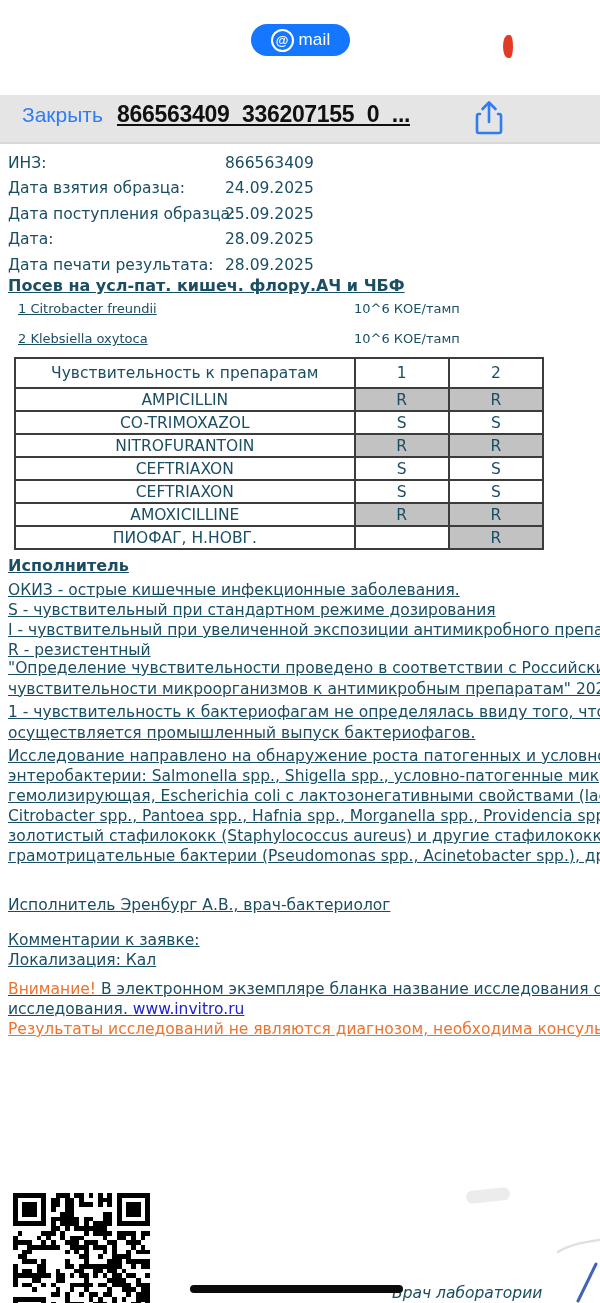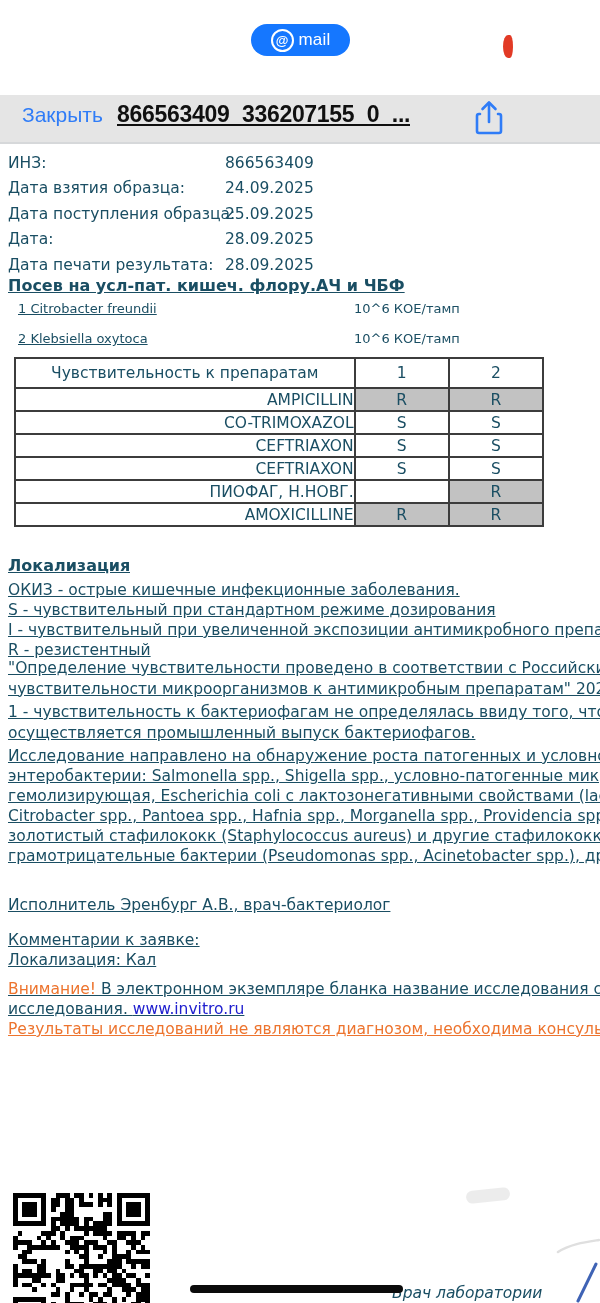--- a/index.html
+++ b/index.html
@@ -29,21 +29,21 @@
   .info-val{position:absolute;left:217px;top:0;}
   .sec-title{position:absolute;left:8px;top:132px;font-size:16px;font-weight:bold;}
   .org-row{position:absolute;left:18px;width:582px;font-size:13px;}
   .org-row .org-val{position:absolute;left:336px;top:0;}
   .org1{top:157px;} .org2{top:187px;}
   table.sens{position:absolute;left:7px;top:213px;border-collapse:collapse;width:530px;
              font-size:15.5px;table-layout:fixed;margin-left:7px;}
   table.sens td,table.sens th{border:2px solid #3c3c3c;padding:0;font-weight:normal;
              height:21px;overflow:hidden;white-space:nowrap;}
   table.sens tr.hdr td{height:28px;text-align:center;}
-  td.nm{text-align:right;padding-left:4px;width:337px;}
+  td.nm{text-align:center;padding-left:4px;width:337px;}
   td.c{width:92px;text-align:center;}
   td.gray{background:#c2c2c2;}
   .cmt-title{position:absolute;left:8px;top:412px;font-size:16px;font-weight:bold;}
   .lines{position:absolute;left:8px;width:600px;font-size:15.5px;}
   .lh20{line-height:20px;} .lh205{line-height:20.5px;}
   .cmt-lines{top:436px;}
   .p1{top:514px;} .p2{top:558px;} .p3{top:602px;}
   .executor{top:752px;}
   .req{top:786px;}
   .notice1{top:836px;} .notice2{top:856px;} .notice3{top:876px;}
@@ -133,43 +133,48 @@
         <td class="nm">AMPICILLIN</td>
         <td class="c gray">R</td>
         <td class="c gray">R</td>
       </tr>
       <tr>
         <td class="nm">CO-TRIMOXAZOL</td>
         <td class="c">S</td>
         <td class="c">S</td>
       </tr>
       <tr>
+        <td class="nm">NITROFURANTOIN</td>
+        <td class="c gray">R</td>
+        <td class="c gray">R</td>
+      </tr>
+      <tr>
         <td class="nm">CEFTRIAXON</td>
         <td class="c">S</td>
         <td class="c">S</td>
       </tr>
       <tr>
         <td class="nm">CEFTRIAXON</td>
         <td class="c">S</td>
         <td class="c">S</td>
       </tr>
       <tr>
+        <td class="nm">AMOXICILLINE</td>
+        <td class="c gray">R</td>
+        <td class="c gray">R</td>
+      </tr>
+      <tr>
         <td class="nm">ПИОФАГ, Н.НОВГ.</td>
         <td class="c"></td>
         <td class="c gray">R</td>
       </tr>
-      <tr>
-        <td class="nm">AMOXICILLINE</td>
-        <td class="c gray">R</td>
-        <td class="c gray">R</td>
-      </tr>
     </tbody>
       </table>
 
-    <div class="cmt-title t">Локализация</div>
+    <div class="cmt-title t">Исполнитель</div>
 
     <div class="lines cmt-lines lh20">
       <div class="t">ОКИЗ - острые кишечные инфекционные заболевания.</div>
       <div class="t">S - чувствительный при стандартном режиме дозирования</div>
       <div class="t">I - чувствительный при увеличенной экспозиции антимикробного препара</div>
       <div class="t">R - резистентный</div>
     </div>
 
     <div class="lines p1 lh205">
       <div class="t">"Определение чувствительности проведено в соответствии с Российскими</div>

